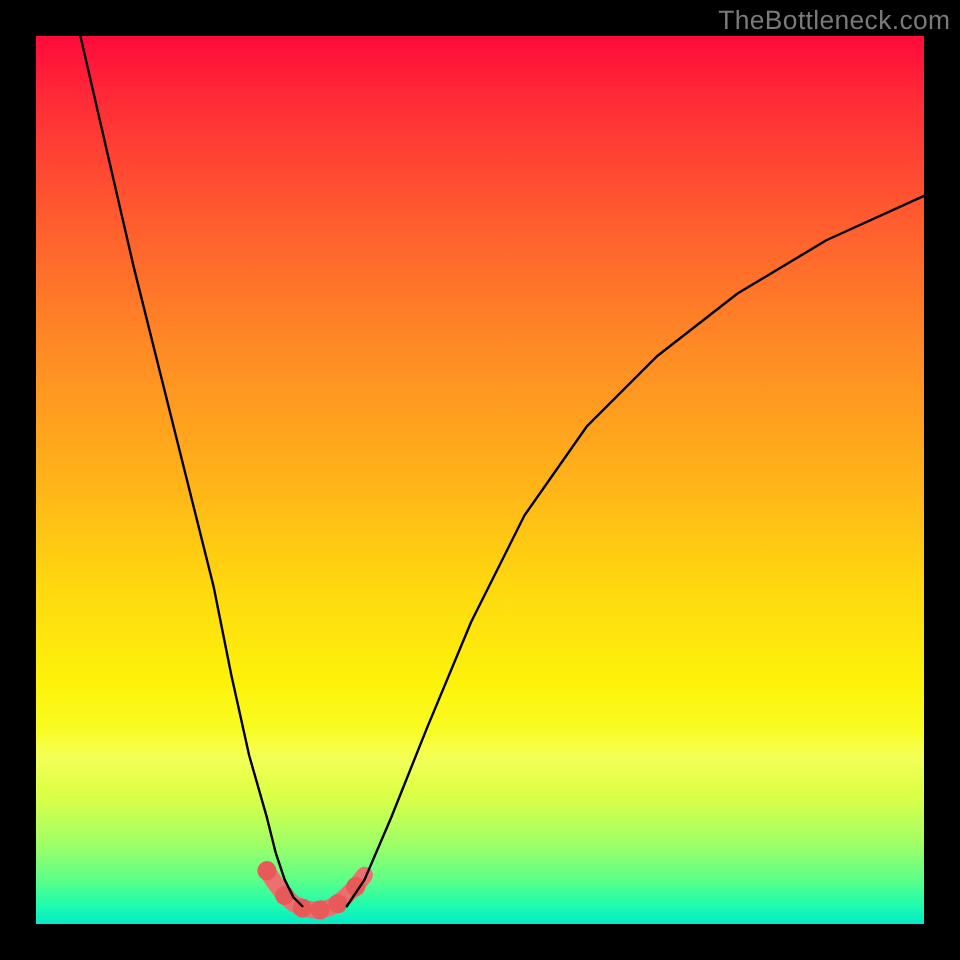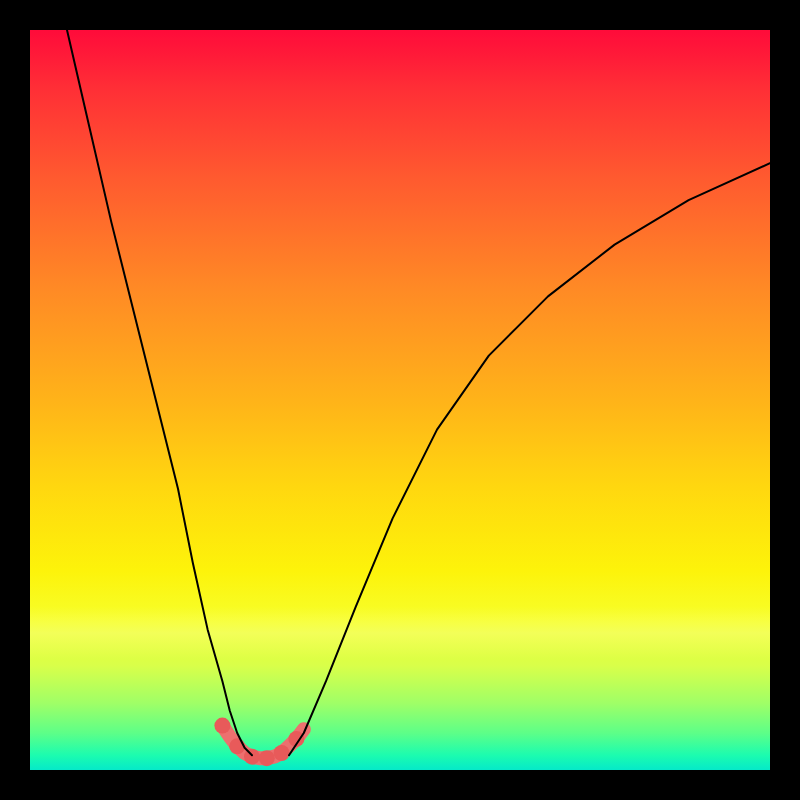--- a/index.html
+++ b/index.html
@@ -82,20 +82,21 @@
     stroke-linejoin: round;
   }
   .curve circle.dot {
     fill: #e85a5a;
   }
 </style>
 </head>
 <body>
 
 <div class="frame">
+  <div class="watermark">TheBottleneck.com</div>
 
   <div class="plot">
     <svg class="curve" viewBox="0 0 740 740">
 
       <path class="highlight" d="M192.4 695.6 L199.8 706.7 L207.2 716.3 L214.6 723.0 L222.0 726.7 L229.4 728.2 L236.8 728.2 L244.2 726.7 L251.6 723.0 L259.0 716.3 L266.4 708.9 L273.8 699.3"></path>
 
       <g>
           <circle class="dot" cx="192.4" cy="695.6" r="8"></circle>
           <circle class="dot" cx="207.2" cy="716.3" r="8"></circle>
           <circle class="dot" cx="222.0" cy="726.7" r="8"></circle>

